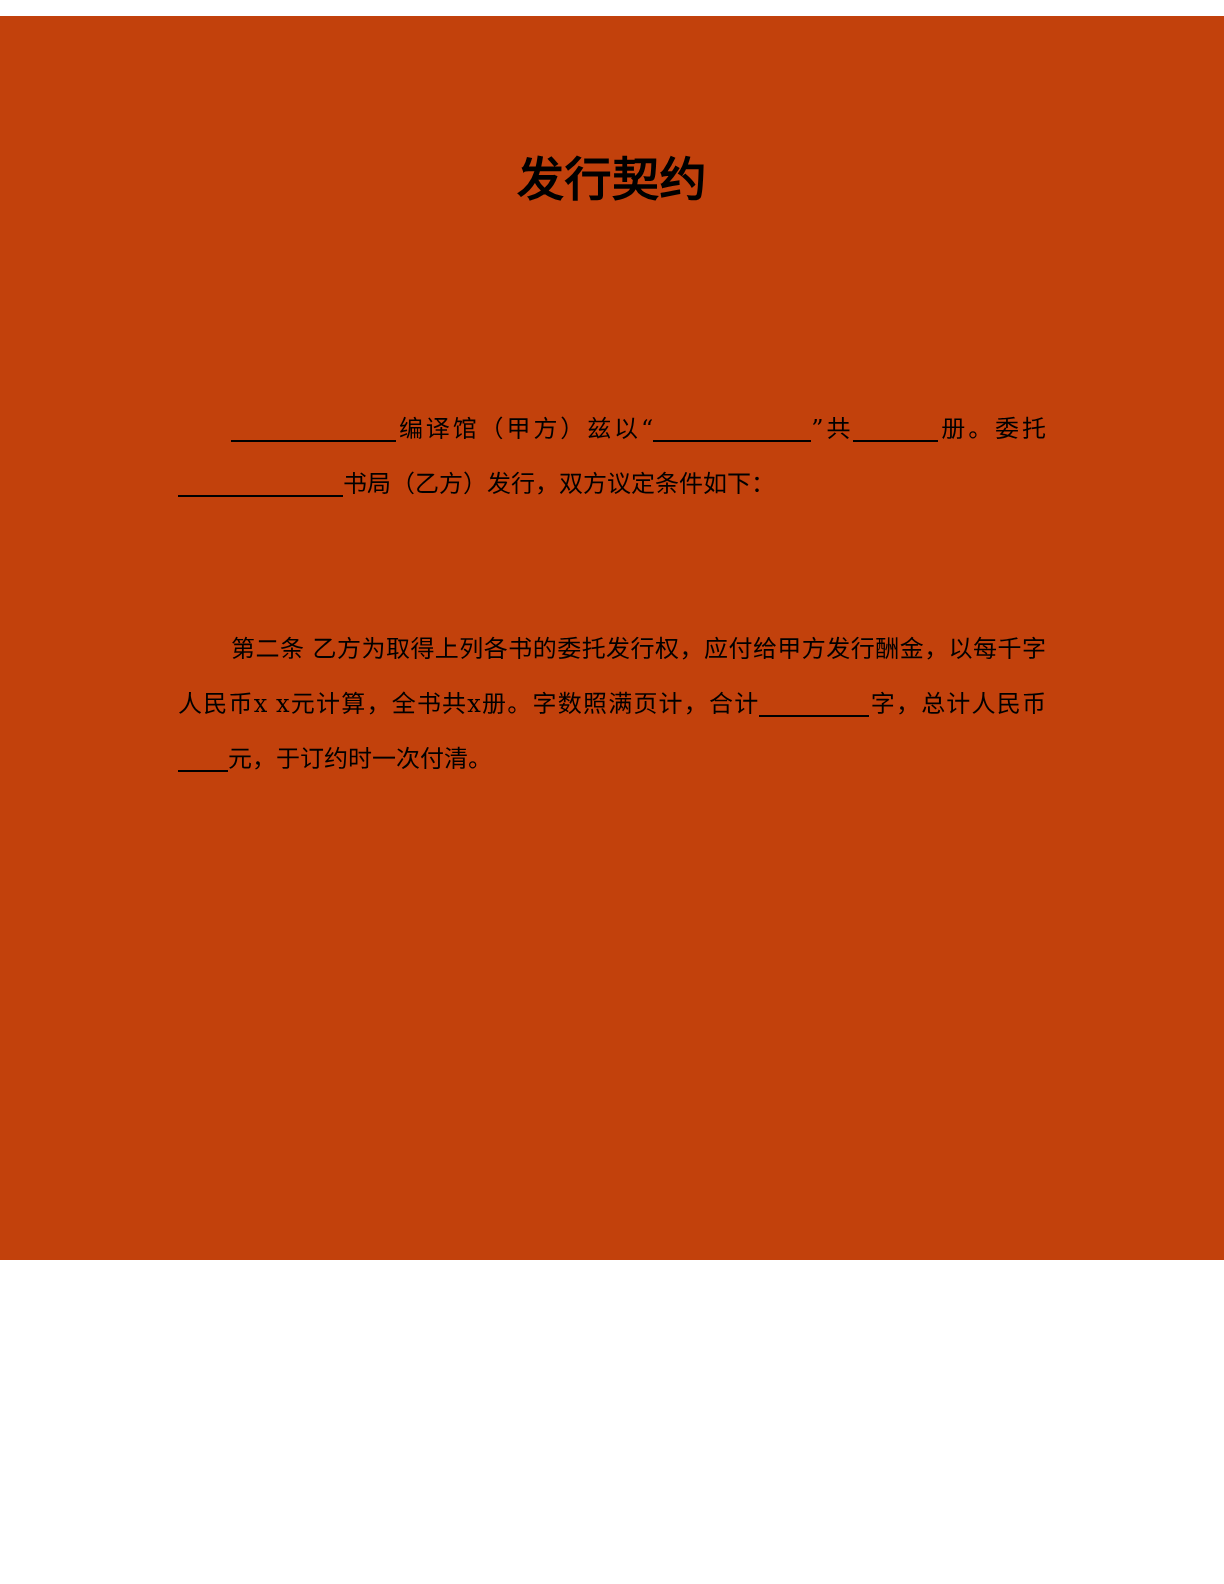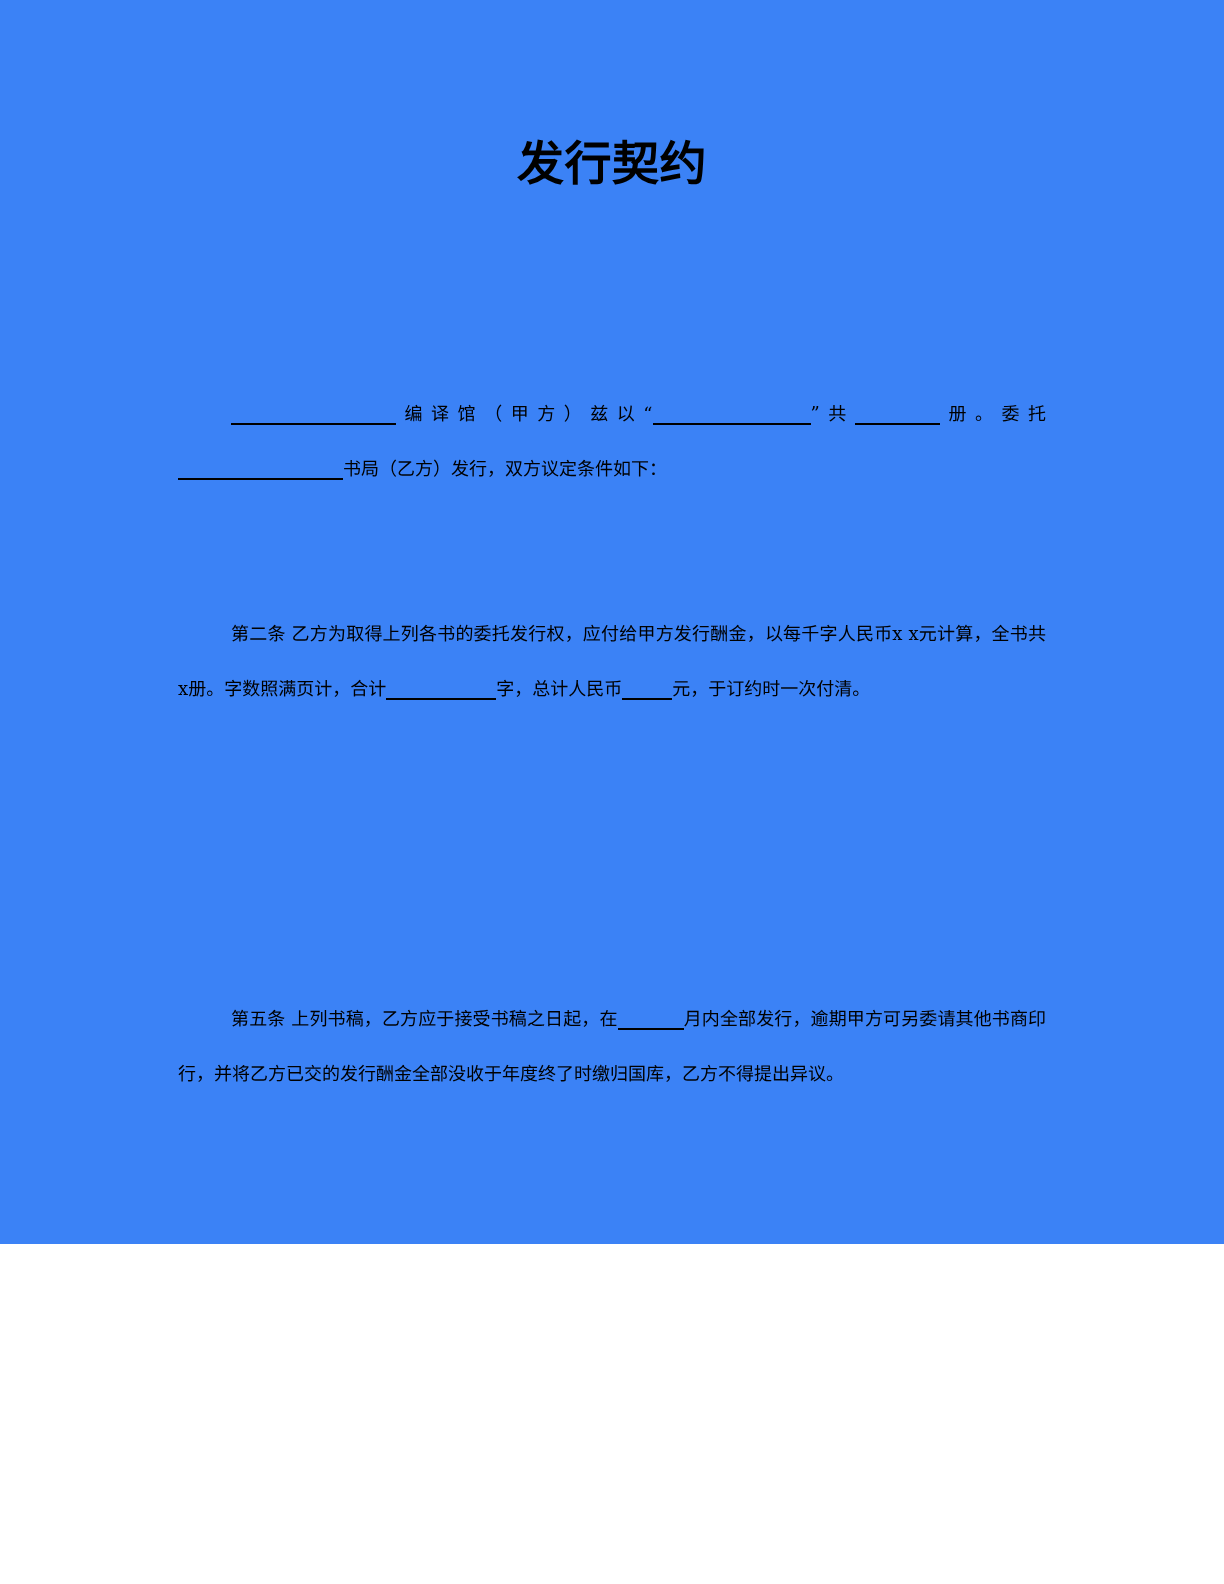--- a/index.html
+++ b/index.html
@@ -9,22 +9,22 @@
     background: #ffffff;
   }
   body {
     font-family: "DejaVu Serif", "Liberation Serif", serif;
     color: #000000;
   }
   .page {
     position: relative;
     width: 1224px;
     height: 1244px;
-    margin: 0 auto;
-    background: #3b82f6;
+    margin: 16px auto;
+    background: #c2410c;
     overflow: hidden;
     box-sizing: border-box;
   }
   .doc-title {
     position: absolute;
     top: 134px;
     left: 0;
     width: 1224px;
     text-align: center;
     font-size: 47px;
@@ -33,21 +33,21 @@
     letter-spacing: 0.5px;
     font-family: "DejaVu Sans", "Liberation Sans", sans-serif;
   }
   .body-block {
     position: absolute;
     top: 386px;
     left: 178px;
     width: 868px;
   }
   .para {
-    font-size: 18px;
+    font-size: 24px;
     line-height: 55px;
     text-align: justify;
     text-justify: inter-ideograph;
     margin: 0;
     text-indent: 0;
     word-break: break-all;
   }
   .para.indent {
     text-indent: 53px;
   }
@@ -86,16 +86,15 @@
     <p class="para indent"><span>第二条</span>&nbsp;<span>乙方为取得上列各书的委托发行权，应付给甲方发行酬金，以每千字人民币x x元计算，全书共x册。字数照满页计，合计</span><span class="blank blank-l"></span><span>字，总计人民币</span><span class="blank blank-xs"></span><span>元，于订约时一次付清。</span></p>
 
     <div class="spacer-1"></div>
 
 
     <div class="spacer-1"></div>
 
 
     <div class="spacer-3"></div>
 
-    <p class="para indent"><span>第五条</span>&nbsp;<span>上列书稿，乙方应于接受书稿之日起，在</span><span class="blank blank-s"></span><span>月内全部发行，逾期甲方可另委请其他书商印行，并将乙方已交的发行酬金全部没收于年度终了时缴归国库，乙方不得提出异议。</span></p>
 
   </div>
 </div>
 
 </body></html>

